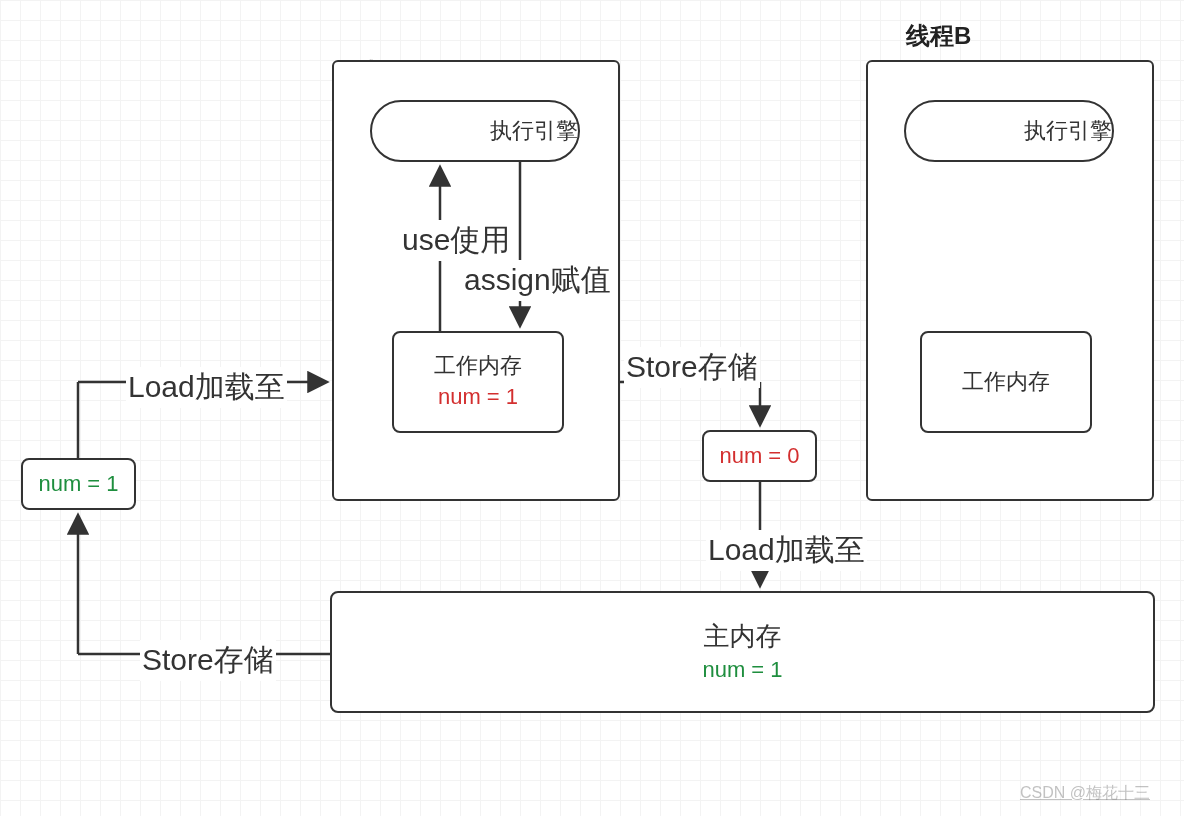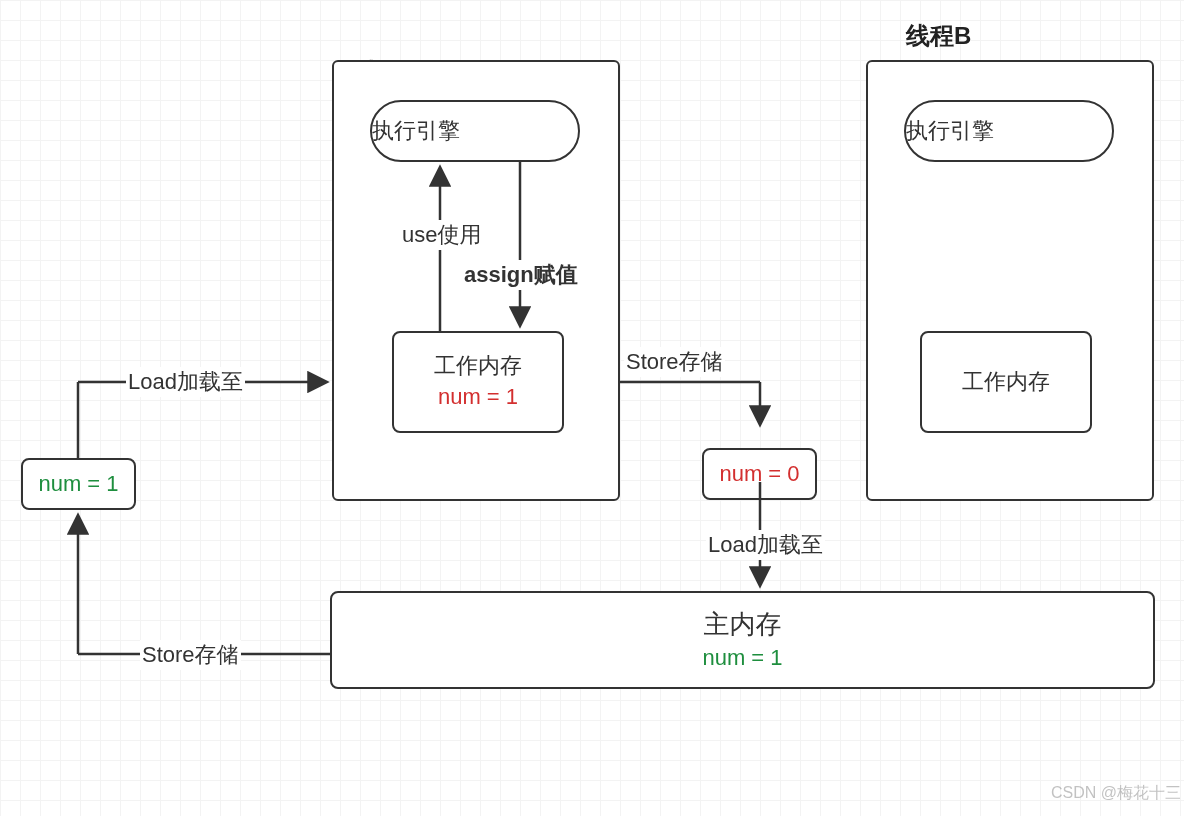--- a/index.html
+++ b/index.html
@@ -24,40 +24,40 @@
     border: 2px solid #333;
     border-radius: 6px;
   }
   .pill {
     position: absolute;
     background: #fff;
     border: 2px solid #333;
     border-radius: 999px;
     display: flex;
     align-items: center;
-    justify-content: flex-start;
+    justify-content: flex-end;
     font-size: 22px;
     color: #333;
   }
   .rect {
     position: absolute;
     background: #fff;
     border: 2px solid #333;
     border-radius: 8px;
     display: flex;
     flex-direction: column;
     align-items: center;
     justify-content: center;
     font-size: 22px;
     color: #333;
   }
   .rect span { line-height: 1.4; }
   .label {
     position: absolute;
-    font-size: 22px;
+    font-size: 30px;
     color: #333;
     background: #fff;
     padding: 0 2px;
     white-space: nowrap;
   }
   .title {
     position: absolute;
     font-size: 24px;
     font-weight: 600;
     color: #222;
@@ -102,25 +102,25 @@
   </div>
 
   <div class="rect" style="left:920px; top:331px; width:172px; height:102px;">
     <span>工作内存</span>
   </div>
 
   <div class="rect" style="left:21px; top:458px; width:115px; height:52px;">
     <span class="green">num = 1</span>
   </div>
 
-  <div class="rect" style="left:702px; top:430px; width:115px; height:52px;margin-top:18px;">
+  <div class="rect" style="left:702px; top:430px; width:115px; height:52px;">
     <span class="red">num = 0</span>
   </div>
 
-  <div class="rect" style="left:330px; top:591px; width:825px; height:98px;">
+  <div class="rect" style="left:330px; top:591px; width:825px; height:122px;">
     <span style="font-size:26px; font-weight:500;">主内存</span>
     <span class="green">num = 1</span>
   </div>
 
   <svg class="edges" viewBox="0 0 1184 816">
     <defs>
       <marker id="arrow" viewBox="0 0 12 12" refX="10" refY="6" markerWidth="9" markerHeight="9" orient="auto-start-reverse">
         <path d="M 0 0 L 12 6 L 0 12 z" fill="#333"></path>
       </marker>
     </defs>
@@ -138,20 +138,20 @@
     <line x1="760" y1="382" x2="760" y2="424" stroke="#333" stroke-width="2.5" marker-end="url(#arrow)"></line>
 
     <line x1="760" y1="482" x2="760" y2="585" stroke="#333" stroke-width="2.5" marker-end="url(#arrow)"></line>
 
     <line x1="330" y1="654" x2="78" y2="654" stroke="#333" stroke-width="2.5"></line>
     <line x1="78" y1="654" x2="78" y2="516" stroke="#333" stroke-width="2.5" marker-end="url(#arrow)"></line>
   </svg>
 
   <div class="label" style="left:126px; top:367px;">Load加载至</div>
   <div class="label" style="left:400px; top:220px;">use使用</div>
-  <div class="label" style="left:462px; top:260px;font-weight:bold;">assign赋值</div>
+  <div class="label" style="left:462px; top:260px;">assign赋值</div>
   <div class="label" style="left:624px; top:347px;">Store存储</div>
   <div class="label" style="left:706px; top:530px;">Load加载至</div>
   <div class="label" style="left:140px; top:640px;">Store存储</div>
 
-  <div class="watermark" style="right:3px; bottom:12px;">CSDN @梅花十三</div>
+  <div class="watermark" style="right:34px; bottom:12px;text-decoration:underline;">CSDN @梅花十三</div>
 
 </div>
 
 </body></html>

